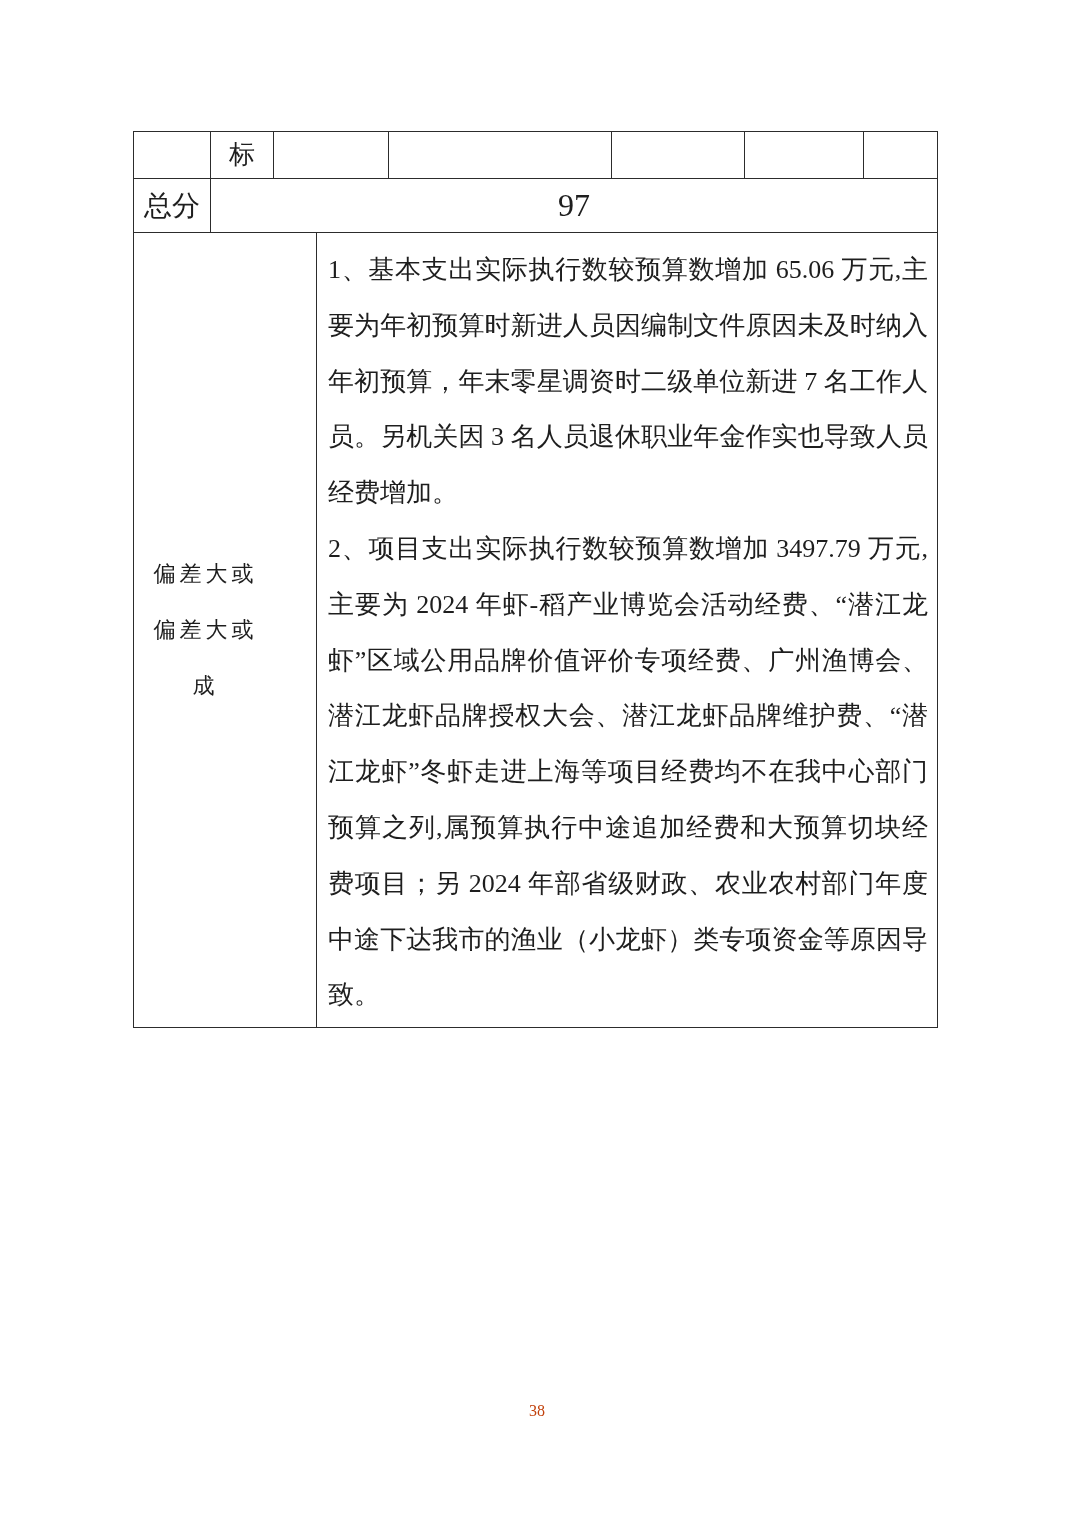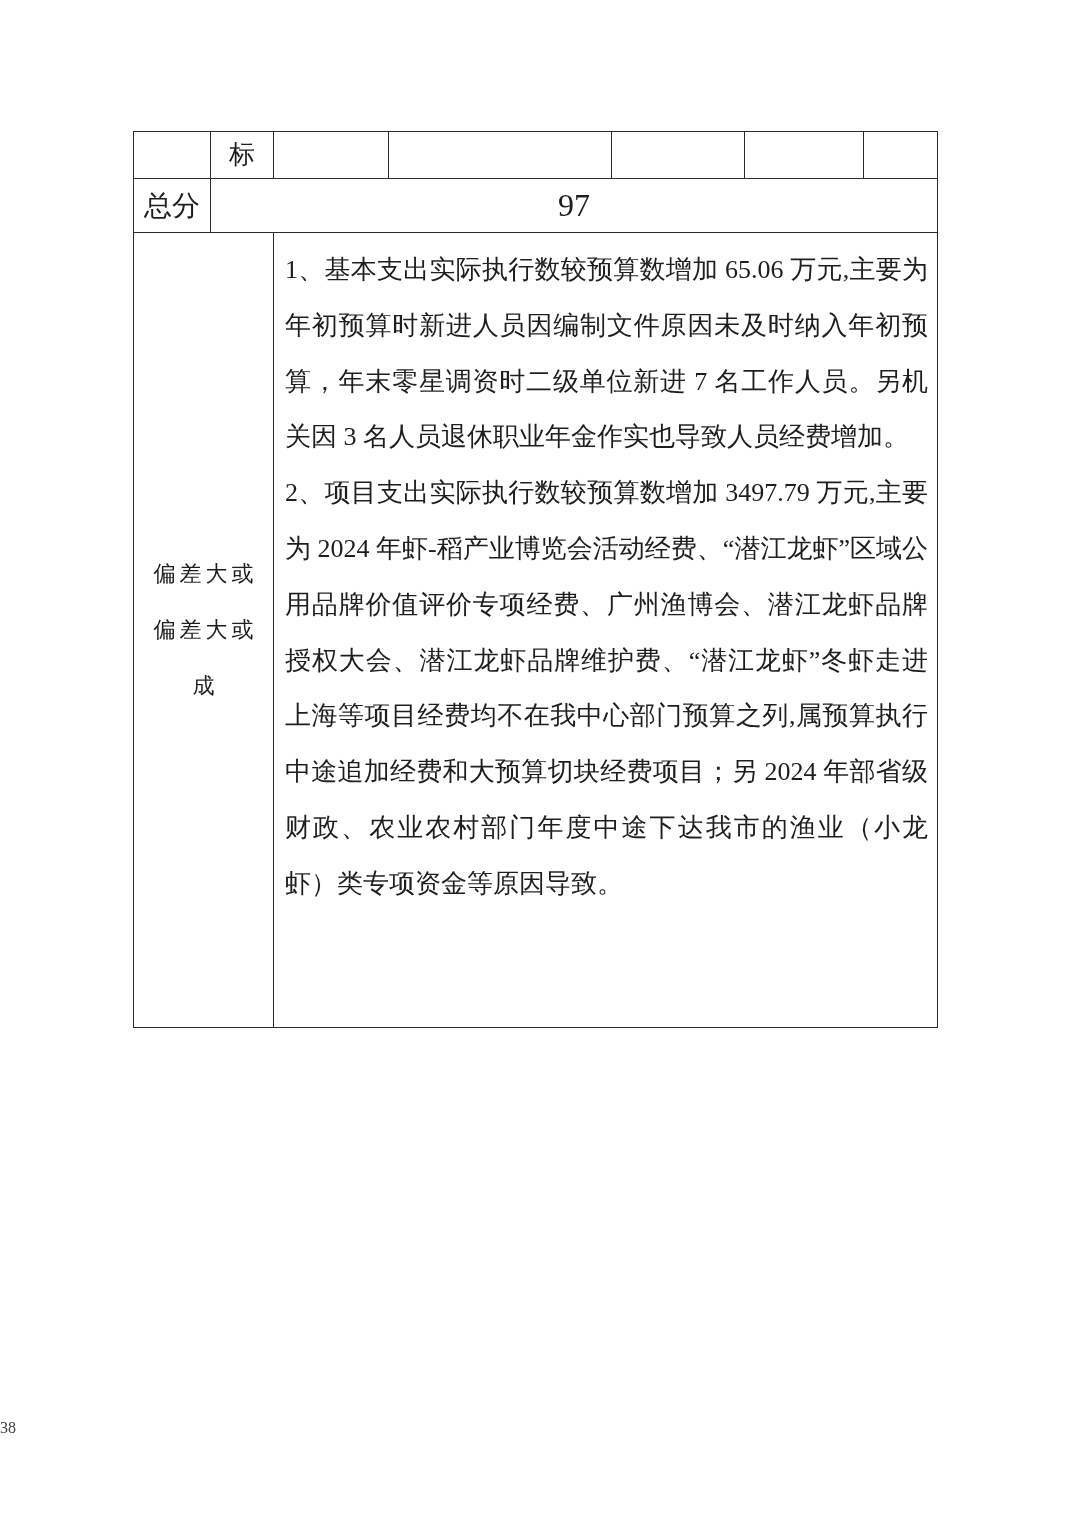--- a/index.html
+++ b/index.html
@@ -60,36 +60,36 @@
   .label-line {
     text-align: center;
     letter-spacing: 4px;
     padding-left: 4px;
     white-space: nowrap;
   }
   .analysis-text-cell {
     flex: 1;
     display: block;
     padding: 9px 9px 0 11px;
+    margin-left: 43px;
   }
   .para {
     font-size: 26px;
     line-height: 55.8px;
     text-align: justify;
     word-break: break-all;
   }
   .page-number {
     position: absolute;
     left: 0;
     right: 0;
     top: 1402px;
-    text-align: left;
+    text-align: center;
     font-size: 16px;
-    color: #404040;
-    margin-top: 17px;
+    color: #c2410c;
   }
 </style>
 </head>
 <body>
 
 <div class="page">
 
   <div class="tbl">
 
     <div class="row row-header-frag">

